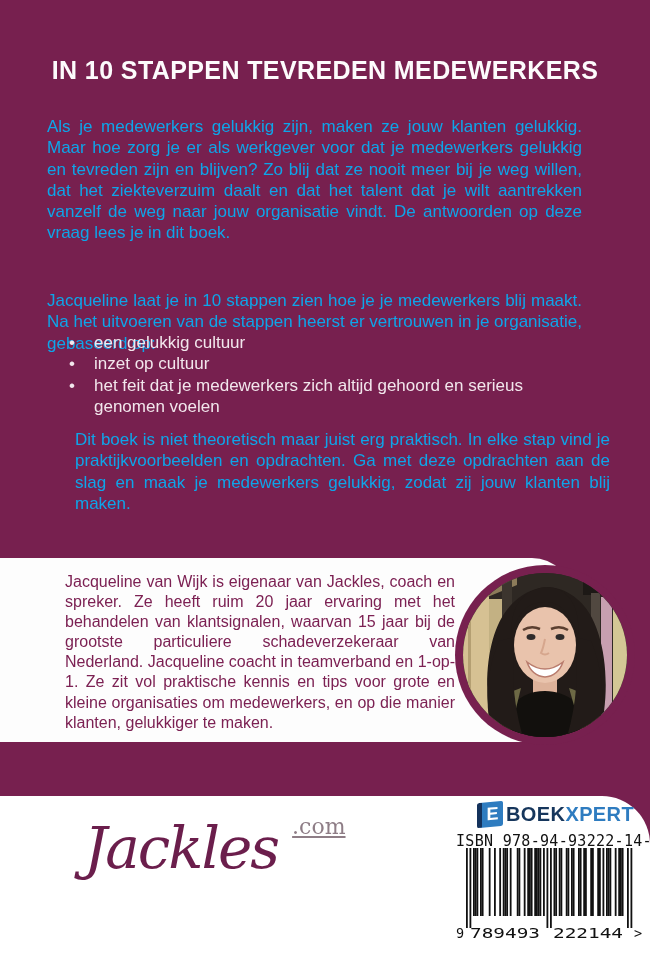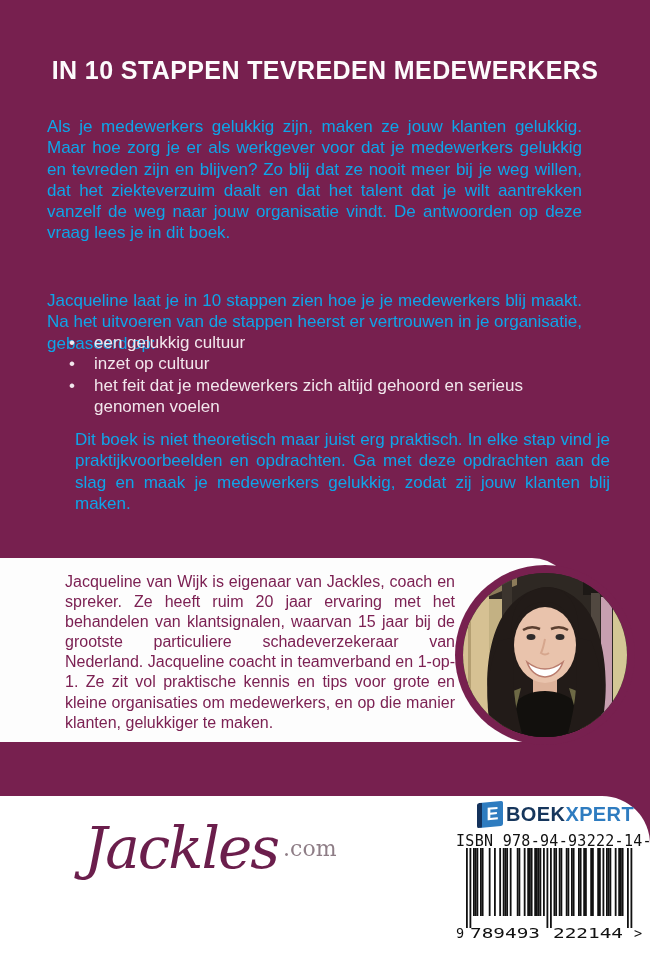--- a/index.html
+++ b/index.html
@@ -40,27 +40,27 @@
   .photo{
     position:absolute;left:463px;top:573px;width:164px;height:164px;
     border-radius:50%;overflow:hidden;background:#2e2823;
   }
   .photo svg{display:block;}
   
   .footer{
     position:absolute;left:0;top:796px;width:650px;height:164px;
     background:#ffffff;border-radius:0 48px 0 0;
   }
-  .brand{position:absolute;left:84px;top:18px;display:flex;align-items:center;}
+  .brand{position:absolute;left:84px;top:18px;display:flex;align-items:flex-start;}
   .brand-name{
     font-family:"DejaVu Serif",serif;font-style:italic;
     font-size:58px;color:#6b1e4c;letter-spacing:-2px;
   }
   .brand-suffix{
-    font-family:"DejaVu Serif",serif;font-size:22px;color:#8e7d86;margin-left:5px;
+    font-family:"DejaVu Serif",serif;font-size:22px;color:#8e7d86;margin-left:14px;text-decoration:underline;
   }
   .publisher{position:absolute;left:477px;top:4px;display:flex;align-items:center;height:28px;}
   .pub-icon{
     width:21px;height:25px;margin-right:3px;
     background:#2e7cc0;border-left:5px solid #14325c;border-radius:2px;
     transform:skewY(-5deg);
     display:flex;align-items:center;justify-content:center;
     color:#fff;font-weight:bold;font-size:18px;
   }
   .pub-xpert{color:#16365c;font-weight:bold;font-size:20px;letter-spacing:.4px;}

